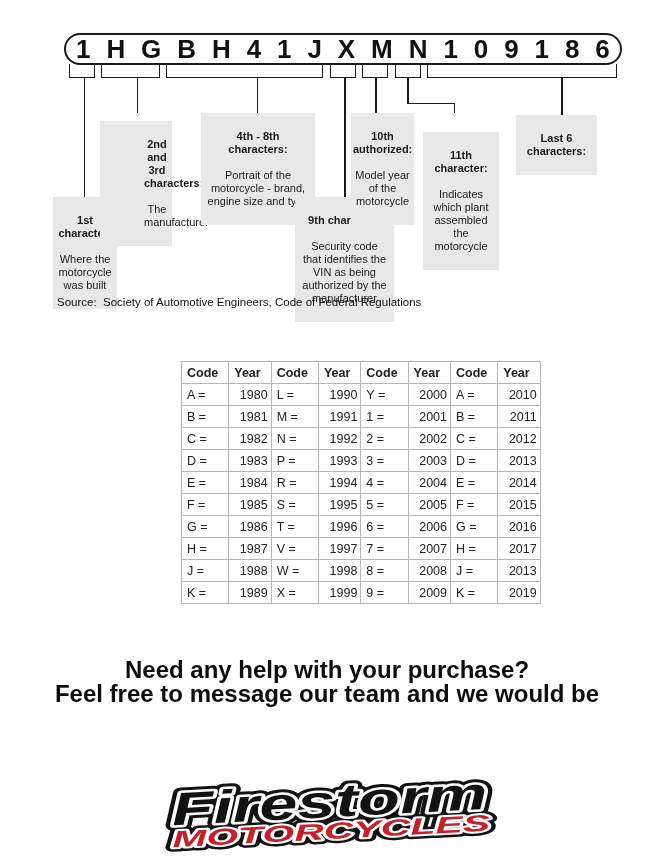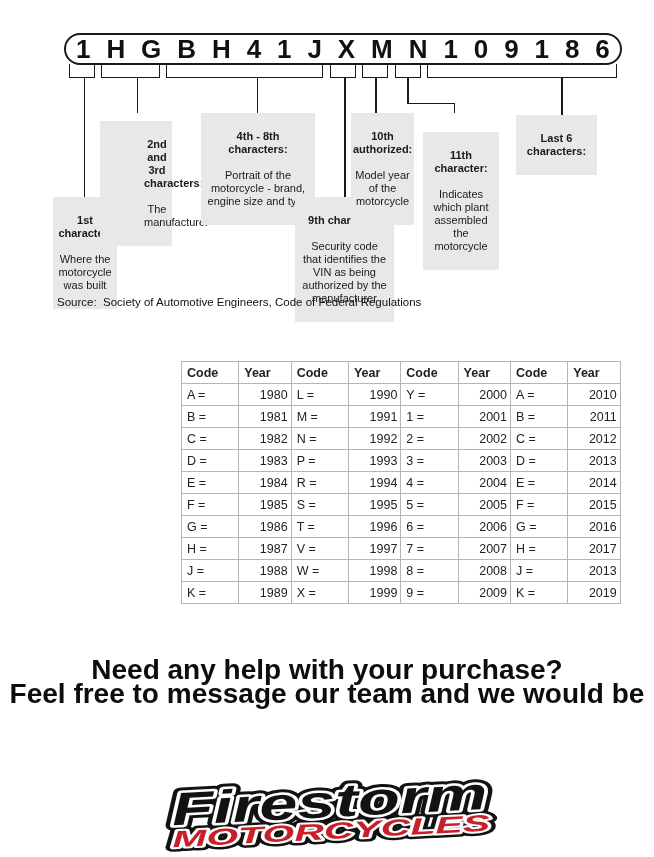--- a/index.html
+++ b/index.html
@@ -53,28 +53,28 @@
 
   
   .year-table{
     position:absolute;left:181px;top:361px;
     border-collapse:collapse;font-size:12.5px;color:#222;
   }
   .year-table th,.year-table td{
     border:1px solid var(--table-border);
     height:22px;padding:0;box-sizing:border-box;
   }
-  .year-table th{font-weight:bold;text-align:left;padding-left:5px;padding-right:20px;}
+  .year-table th{font-weight:bold;text-align:left;padding-left:5px;padding-right:10px;}
   .year-table td.code{width:39px;text-align:left;padding-left:5px;}
   .year-table td.year{width:34px;text-align:right;padding-right:3px;}
 
   
   .help-text{
     position:absolute;left:0;top:658px;width:654px;
-    text-align:center;font-weight:bold;font-size:28px;line-height:24px;color:#0d0d0d;
+    text-align:center;font-weight:bold;font-size:24px;line-height:24px;color:#0d0d0d;
   }
 
   
   .logo{position:absolute;left:154px;top:768px;}
   .logo text{font-family:"Liberation Sans","DejaVu Sans",sans-serif;font-style:italic;font-weight:bold;}
   .logo .outer{fill:#121212;stroke:#121212;stroke-linejoin:round;}
   .logo .l1.outer{stroke-width:11px;}
   .logo .l2.outer{stroke-width:9px;}
   .logo .mid{fill:#ffffff;stroke:#ffffff;stroke-linejoin:round;}
   .logo .l1.mid{stroke-width:5px;}

